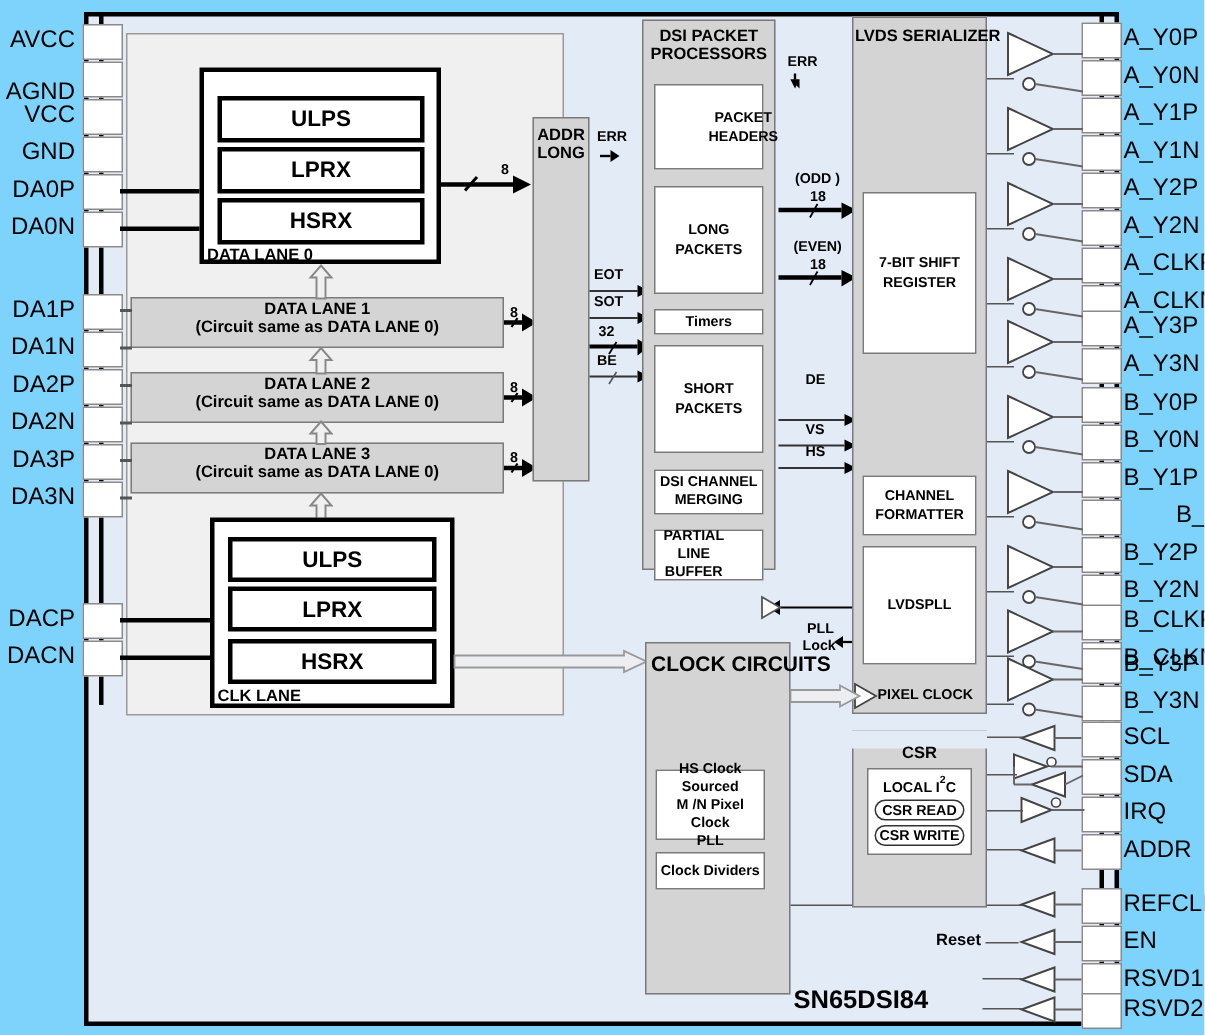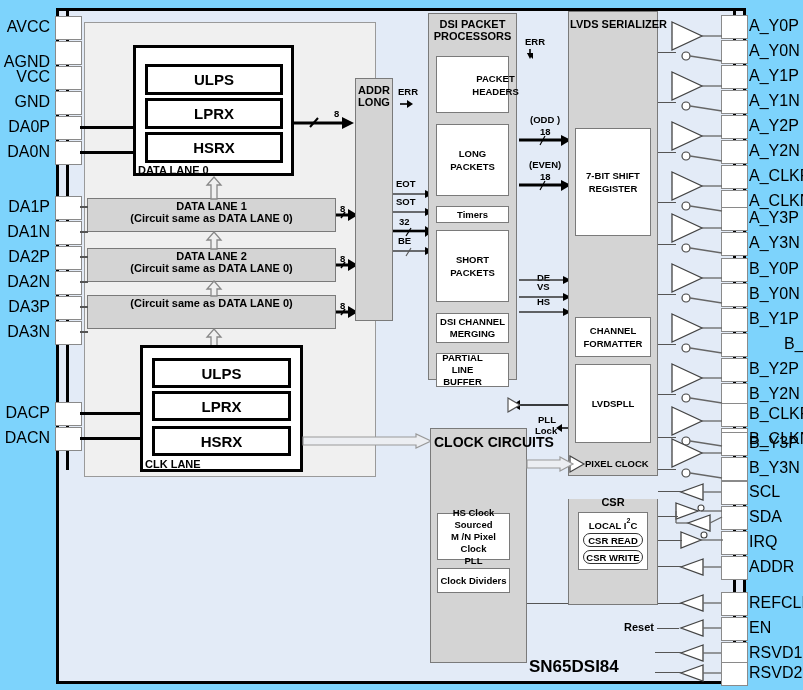--- a/index.html
+++ b/index.html
@@ -141,20 +141,21 @@
     <div class="lbl" style="display:block;">DATA LANE 1</div>
     <div class="lbl" style="display:block;">(Circuit same as DATA LANE 0)</div>
   </div>
   <div class="abs box-gray" style="left:87px;top:248px;width:249px;height:34px;"></div>
   <div class="abs" style="left:87px;top:250px;width:249px;text-align:center;">
     <div class="lbl" style="display:block;">DATA LANE 2</div>
     <div class="lbl" style="display:block;">(Circuit same as DATA LANE 0)</div>
   </div>
   <div class="abs box-gray" style="left:87px;top:295px;width:249px;height:34px;"></div>
   <div class="abs" style="left:87px;top:297px;width:249px;text-align:center;">
+    <div class="lbl" style="display:block;">DATA LANE 3</div>
     <div class="lbl" style="display:block;">(Circuit same as DATA LANE 0)</div>
   </div>
 
   <div class="abs wire-thin" style="left:80px;top:206px;width:8px;height:1.5px;"></div>
   <div class="abs wire-thin" style="left:80px;top:231px;width:8px;height:1.5px;"></div>
   <div class="abs wire-thin" style="left:80px;top:256px;width:8px;height:1.5px;"></div>
   <div class="abs wire-thin" style="left:80px;top:281px;width:8px;height:1.5px;"></div>
   <div class="abs wire-thin" style="left:80px;top:306px;width:8px;height:1.5px;"></div>
   <div class="abs wire-thin" style="left:80px;top:331px;width:8px;height:1.5px;"></div>
 
@@ -286,21 +287,21 @@
   </svg>
 
   <div class="abs lbl-sm" style="left:529px;top:159px;">(EVEN)</div>
   <div class="abs lbl-sm" style="left:540px;top:171px;">18</div>
   <svg class="abs" style="left:519px;top:180px;" width="52" height="12">
     <line x1="0" y1="5" x2="42" y2="5" stroke="#000" stroke-width="3"></line>
     <polygon points="42,0 52,5 42,11" fill="#000"></polygon>
     <line x1="21" y1="10" x2="26" y2="1" stroke="#000" stroke-width="1.2"></line>
   </svg>
 
-  <div class="abs lbl-sm" style="left:537px;top:272px;text-align:right;">DE</div>
+  <div class="abs lbl-sm" style="left:537px;top:248px;text-align:right;">DE</div>
   <svg class="abs" style="left:519px;top:275px;" width="52" height="10">
     <line x1="0" y1="5" x2="44" y2="5" stroke="#333" stroke-width="1.4"></line>
     <polygon points="44,1 52,5 44,9" fill="#000"></polygon>
   </svg>
   <div class="abs lbl-sm" style="left:537px;top:281px;">VS</div>
   <svg class="abs" style="left:519px;top:292px;" width="52" height="10">
     <line x1="0" y1="5" x2="44" y2="5" stroke="#333" stroke-width="1.4"></line>
     <polygon points="44,1 52,5 44,9" fill="#000"></polygon>
   </svg>
   <div class="abs lbl-sm" style="left:537px;top:296px;">HS</div>

